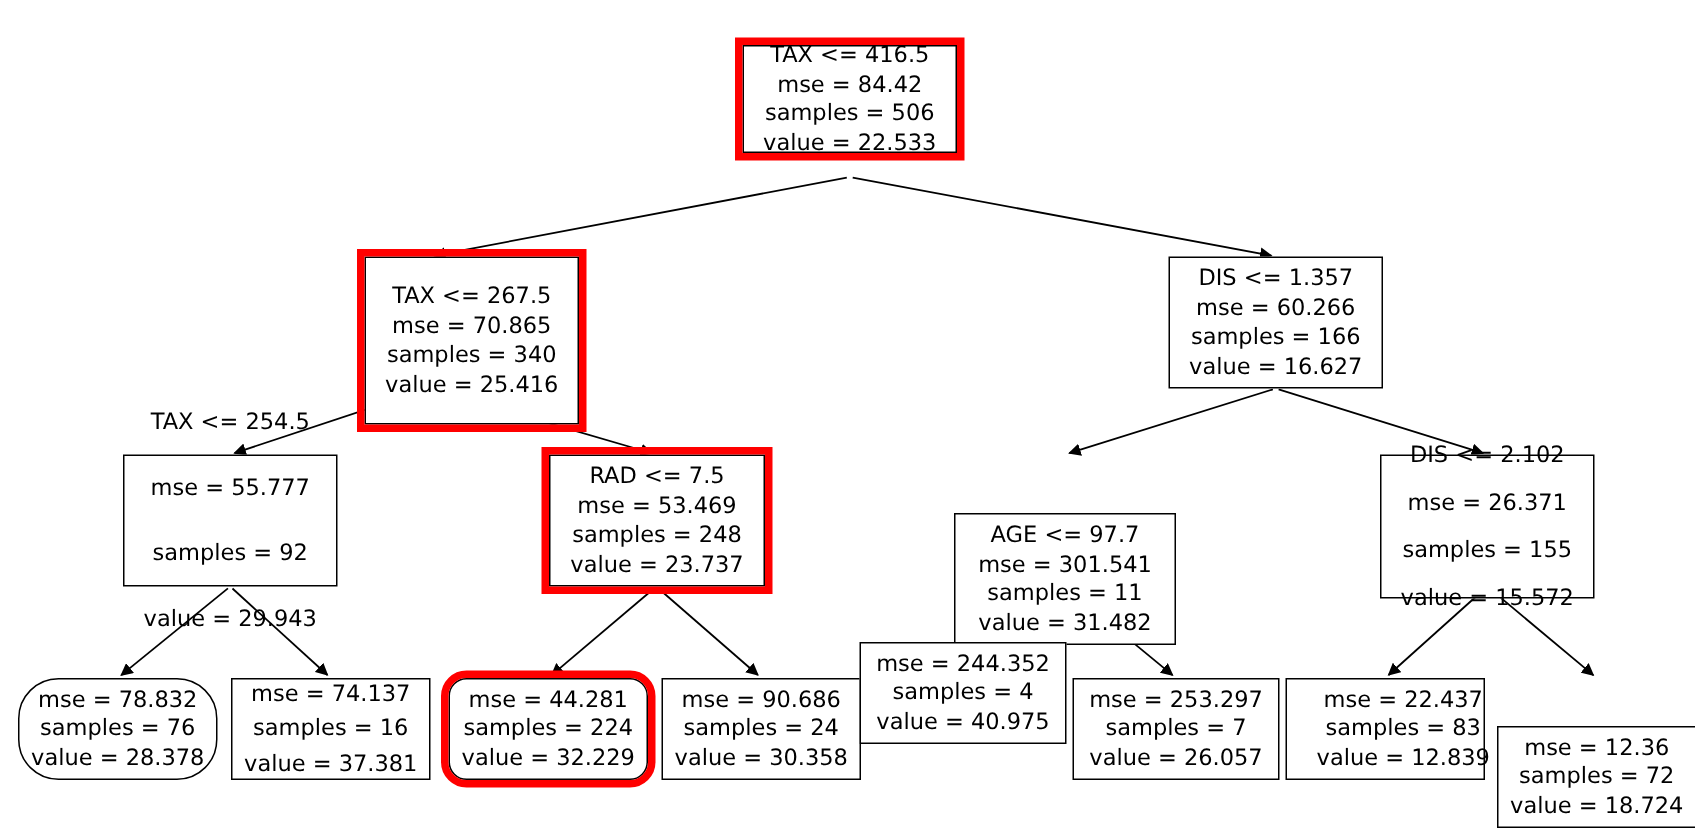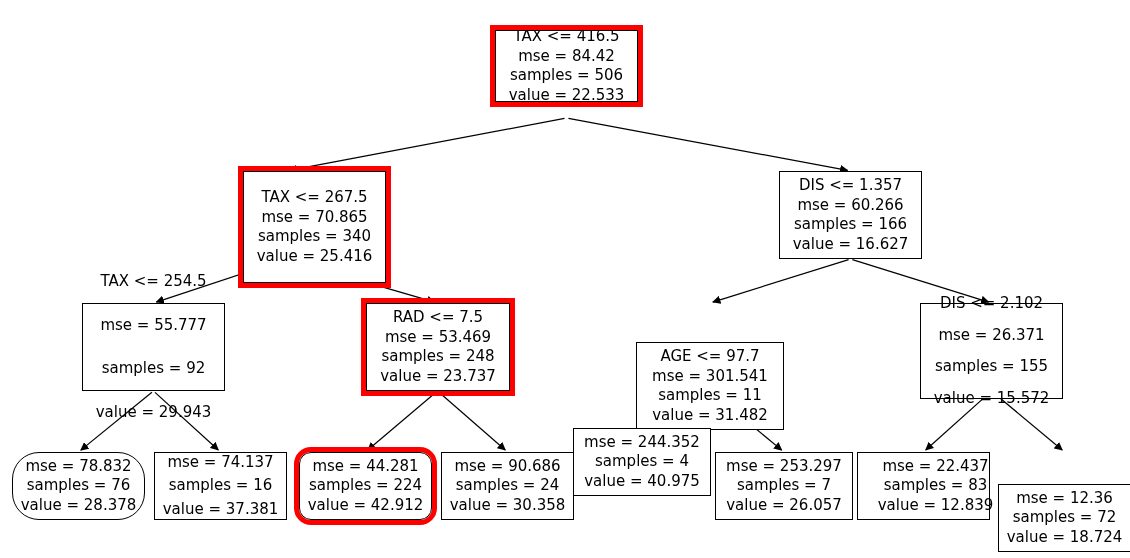--- a/index.html
+++ b/index.html
@@ -123,21 +123,21 @@
         <span class="line">value = 28.378</span>
       </div>
       <div class="node" style="left: 154px; top: 452px; width: 133px; height: 68px; justify-content: space-between;">
         <span class="line">mse = 74.137</span>
         <span class="line">samples = 16</span>
         <span class="line">value = 37.381</span>
       </div>
       <div class="node hl" style="left: 299px; top: 452px; width: 133px; height: 68px; border-radius: 12px;">
         <span class="line">mse = 44.281</span>
         <span class="line">samples = 224</span>
-        <span class="line">value = 42.912</span>
+        <span class="line">value = 32.229</span>
       </div>
       <div class="node" style="left: 441px; top: 452px; width: 133px; height: 68px;">
         <span class="line">mse = 90.686</span>
         <span class="line">samples = 24</span>
         <span class="line">value = 30.358</span>
       </div>
       <div class="node" style="left: 573px; top: 428px; width: 138px; height: 68px;">
         <span class="line">mse = 244.352</span>
         <span class="line">samples = 4</span>
         <span class="line">value = 40.975</span>

